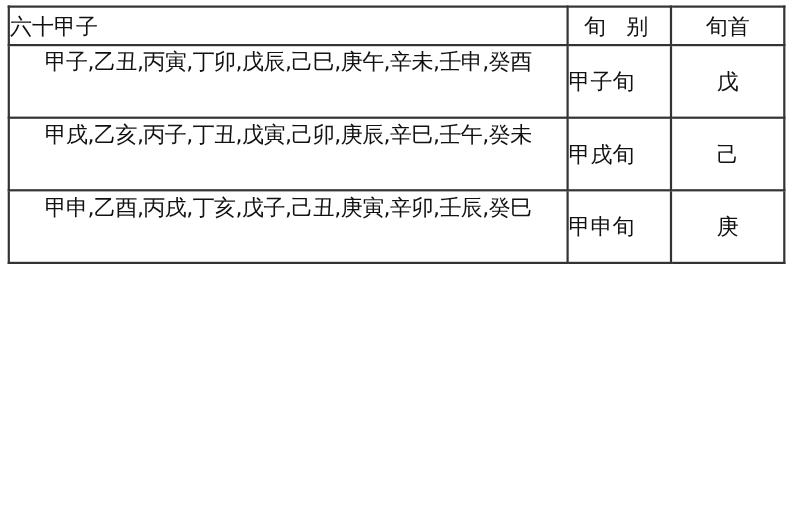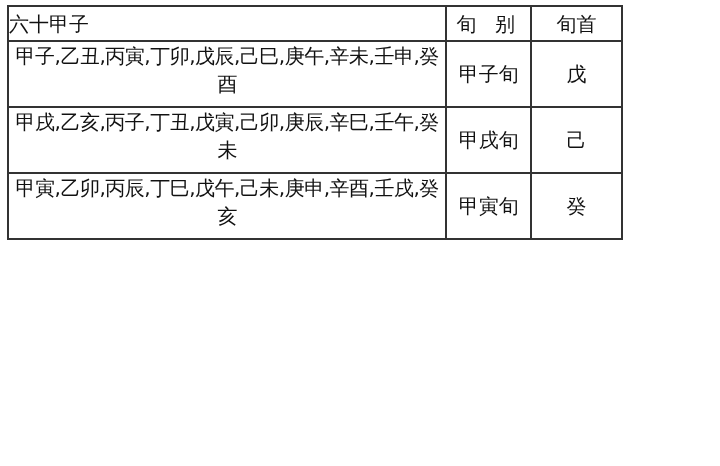--- a/index.html
+++ b/index.html
@@ -1,33 +1,33 @@
 <!DOCTYPE html>
 <html><head>
 <meta charset="utf-8">
 <style>
   html, body { margin: 0; padding: 0; background: #ffffff; }
   body { width: 720px; height: 466px; position: relative; overflow: hidden; font-family: "DejaVu Sans", sans-serif; color: #111; }
   table.jz {
     position: absolute; left: 7px; top: 5px;
-    width: 616px; border-collapse: collapse;
+    width: 707px; border-collapse: collapse;
     border: 2px solid #333;
   }
   table.jz td, table.jz th {
     border: 2px solid #333;
     padding: 0;
     font-weight: normal;
     font-size: 20px;
     line-height: 28px;
   }
   th.h-main { text-align: left; padding-left: 36px; height: 33px; }
   th.h-xun { text-align: center; width: 92px; letter-spacing: 6px; margin-left: 16px; }
   th.h-shou { text-align: center; width: 100px; margin-top: 36px; }
   td.seq { width: 503px; height: 64px; text-align: center; vertical-align: top; padding: 4px 4px 0 3px; word-break: break-all; font-size: 20.5px; letter-spacing: -0.5px; }
-  td.xun { text-align: center; vertical-align: middle; }
+  td.xun { vertical-align: middle; }
   td.shou { text-align: center; vertical-align: middle; }
 </style>
 </head>
 <body>
 
 <table class="jz">
   <thead>
     <tr>
       <th class="h-main">六十甲子</th>
       <th class="h-xun">旬 别</th>
@@ -39,18 +39,18 @@
       <td class="seq">甲子,乙丑,丙寅,丁卯,戊辰,己巳,庚午,辛未,壬申,癸酉</td>
       <td class="xun">甲子旬</td>
       <td class="shou">戊</td>
     </tr>
     <tr>
       <td class="seq">甲戌,乙亥,丙子,丁丑,戊寅,己卯,庚辰,辛巳,壬午,癸未</td>
       <td class="xun">甲戌旬</td>
       <td class="shou">己</td>
     </tr>
     <tr>
-      <td class="seq">甲寅,乙卯,丙辰,丁巳,戊午,己未,庚申,辛酉,壬戌,癸亥</td>
-      <td class="xun">甲寅旬</td>
-      <td class="shou">癸</td>
+      <td class="seq">甲申,乙酉,丙戌,丁亥,戊子,己丑,庚寅,辛卯,壬辰,癸巳</td>
+      <td class="xun">甲申旬</td>
+      <td class="shou">庚</td>
     </tr>
   </tbody>
 </table>
 
 </body></html>

